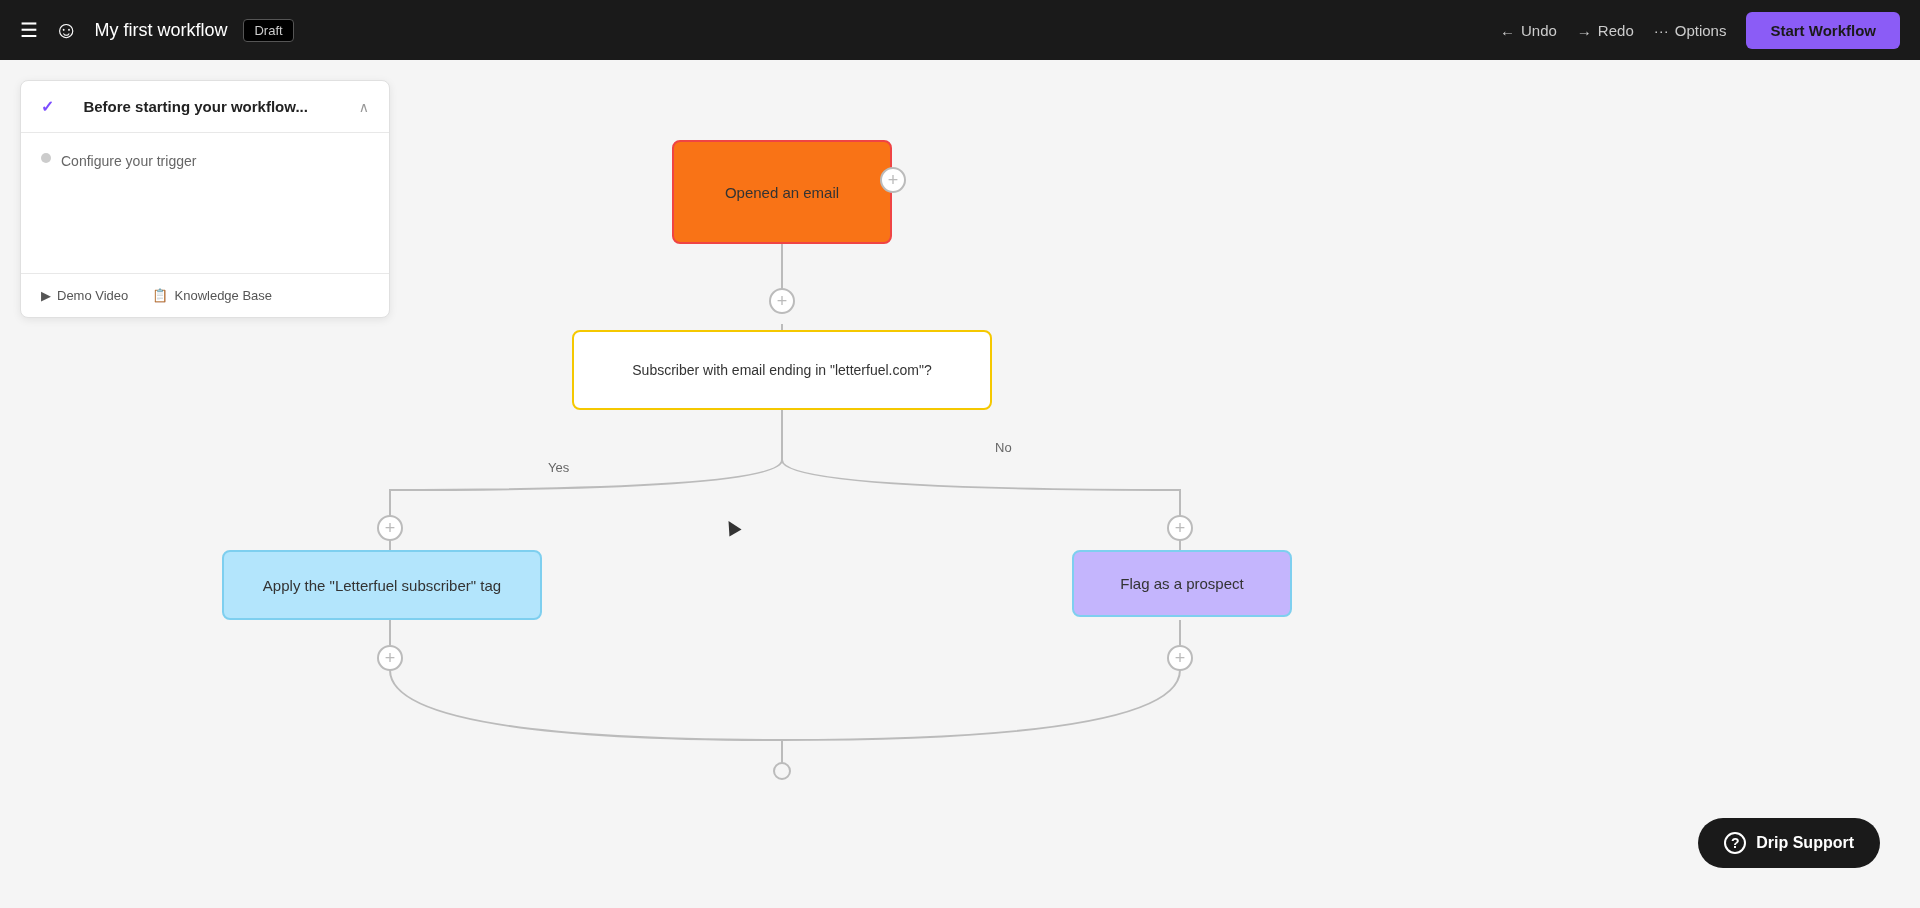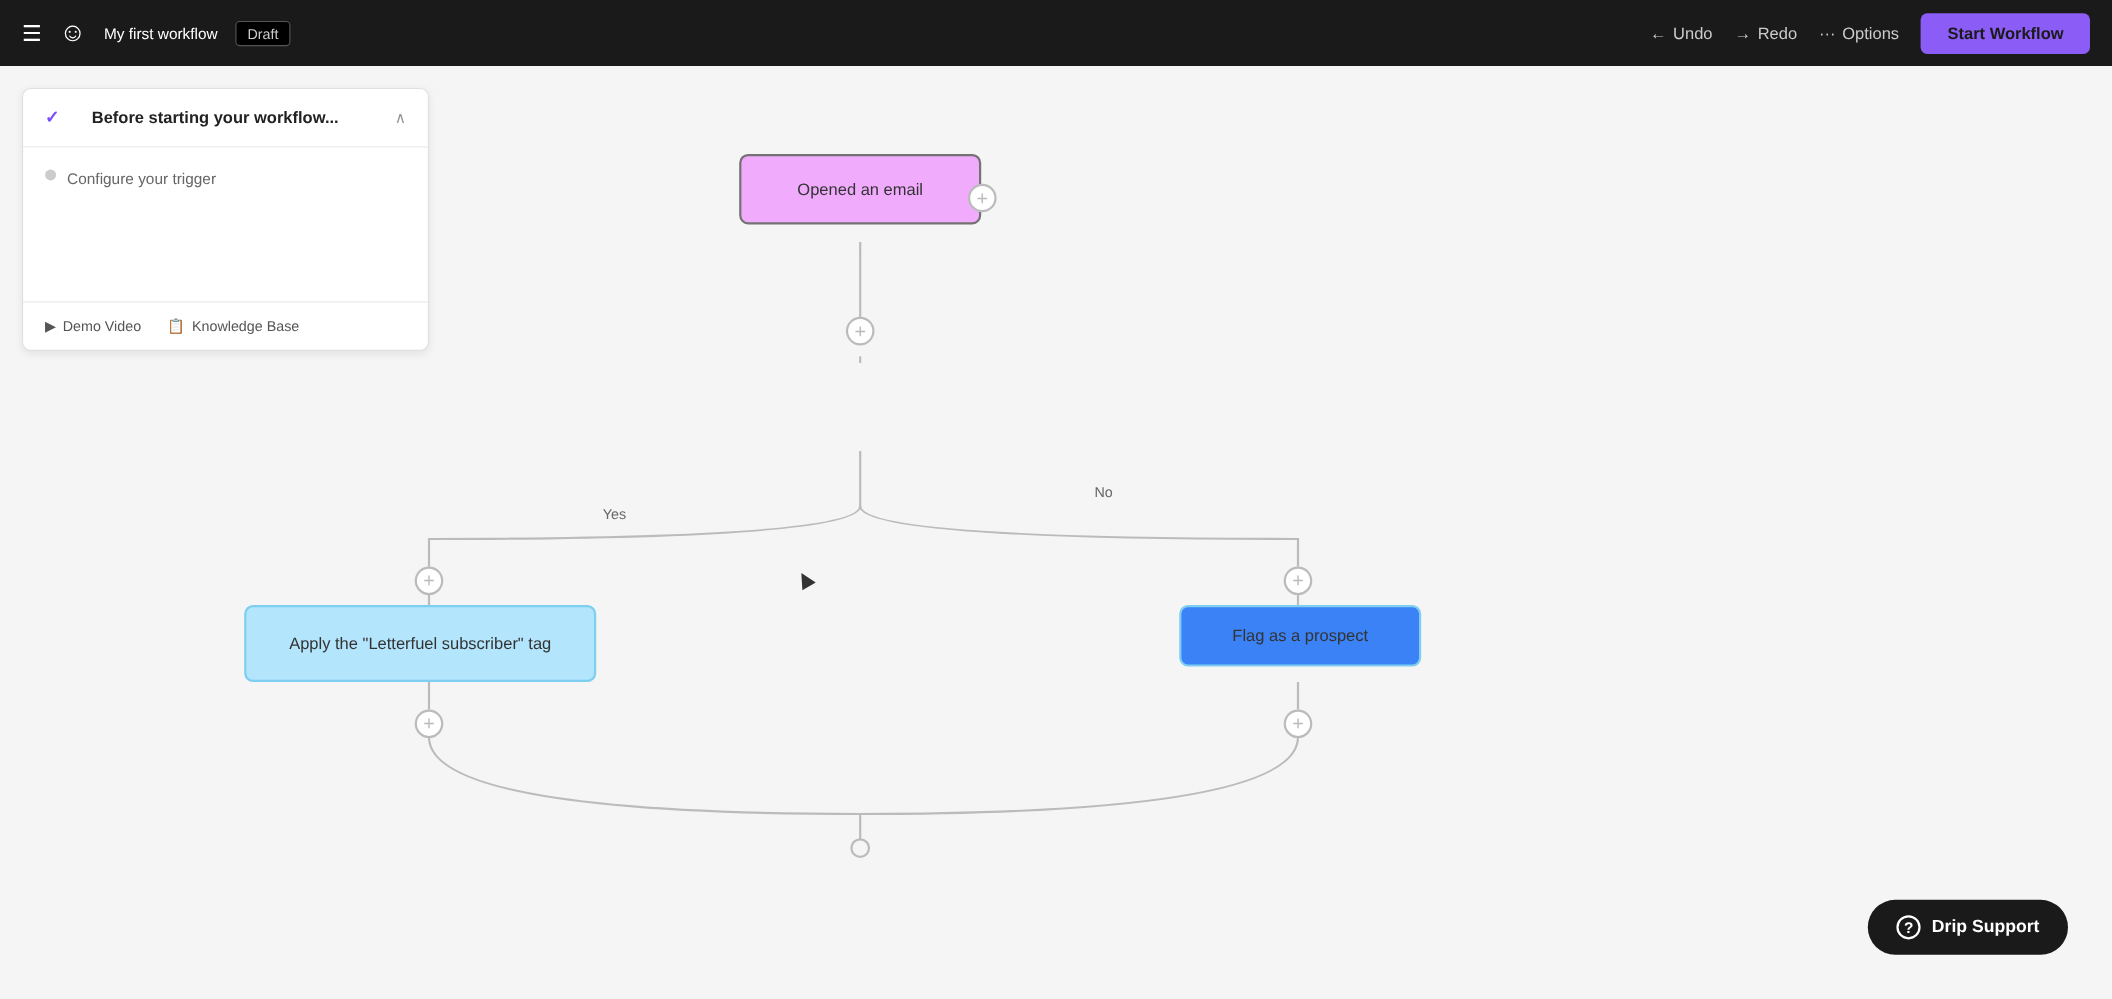--- a/index.html
+++ b/index.html
@@ -21,21 +21,21 @@
       font-size: 20px;
       cursor: pointer;
     }
     .header-logo {
       color: #fff;
       font-size: 24px;
       cursor: pointer;
     }
     .header-title {
       color: #fff;
-      font-size: 14px;
+      font-size: 18px;
       font-weight: 500;
     }
     .header-badge {
       background: #000000;
       color: #ccc;
       border: 1px solid #555;
       border-radius: 4px;
       padding: 3px 10px;
       font-size: 13px;
     }
@@ -156,25 +156,25 @@
       display: flex;
       align-items: center;
       justify-content: center;
       text-align: center;
       font-size: 15px;
       font-weight: 500;
       padding: 14px 20px;
       cursor: pointer;
     }
     .node-trigger {
-      background: #f0abfc;
-      border: 2px solid #737373;
+      background: #f97316;
+      border: 2px solid #ef4444;
       color: #333;
       width: 220px;
-      height: 64px;
+      height: 104px;
       left: 672px;
       top: 80px;
     }
     .node-condition {
       background: #fff;
       border: 2px solid #f5c800;
       color: #333;
       width: 420px;
       height: 80px;
       left: 572px;
@@ -184,25 +184,25 @@
     .node-action-yes {
       background: #b3e5fc;
       border: 2px solid #7ecfef;
       color: #333;
       width: 320px;
       height: 70px;
       left: 222px;
       top: 490px;
     }
     .node-action-no {
-      background: #3b82f6;
+      background: #c4b5fd;
       border: 2px solid #7ecfef;
       color: #333;
       width: 220px;
-      height: 56px;
+      height: 67px;
       left: 1072px;
       top: 490px;
     }
 
     
     .add-btn {
       position: absolute;
       width: 26px;
       height: 26px;
       border-radius: 50%;
@@ -349,20 +349,23 @@
       </button>
     </div>
   </div>
 
   <div class="node node-trigger">
     <span>Opened an email</span>
   </div>
 
   <div class="add-btn" style="left:769px; top:228px;">+</div>
 
+  <div class="node node-condition">
+    <span>Subscriber with email ending in "letterfuel.com"?</span>
+  </div>
 
   <span class="branch-label" style="left:548px; top:400px;">Yes</span>
   <span class="branch-label" style="left:995px; top:380px;">No</span>
 
   <div class="add-btn" style="left:377px; top:455px;">+</div>
   <div class="add-btn" style="left:1167px; top:455px;">+</div>
 
   <div class="node node-action-yes">
     <span>Apply the "Letterfuel subscriber" tag</span>
   </div>

